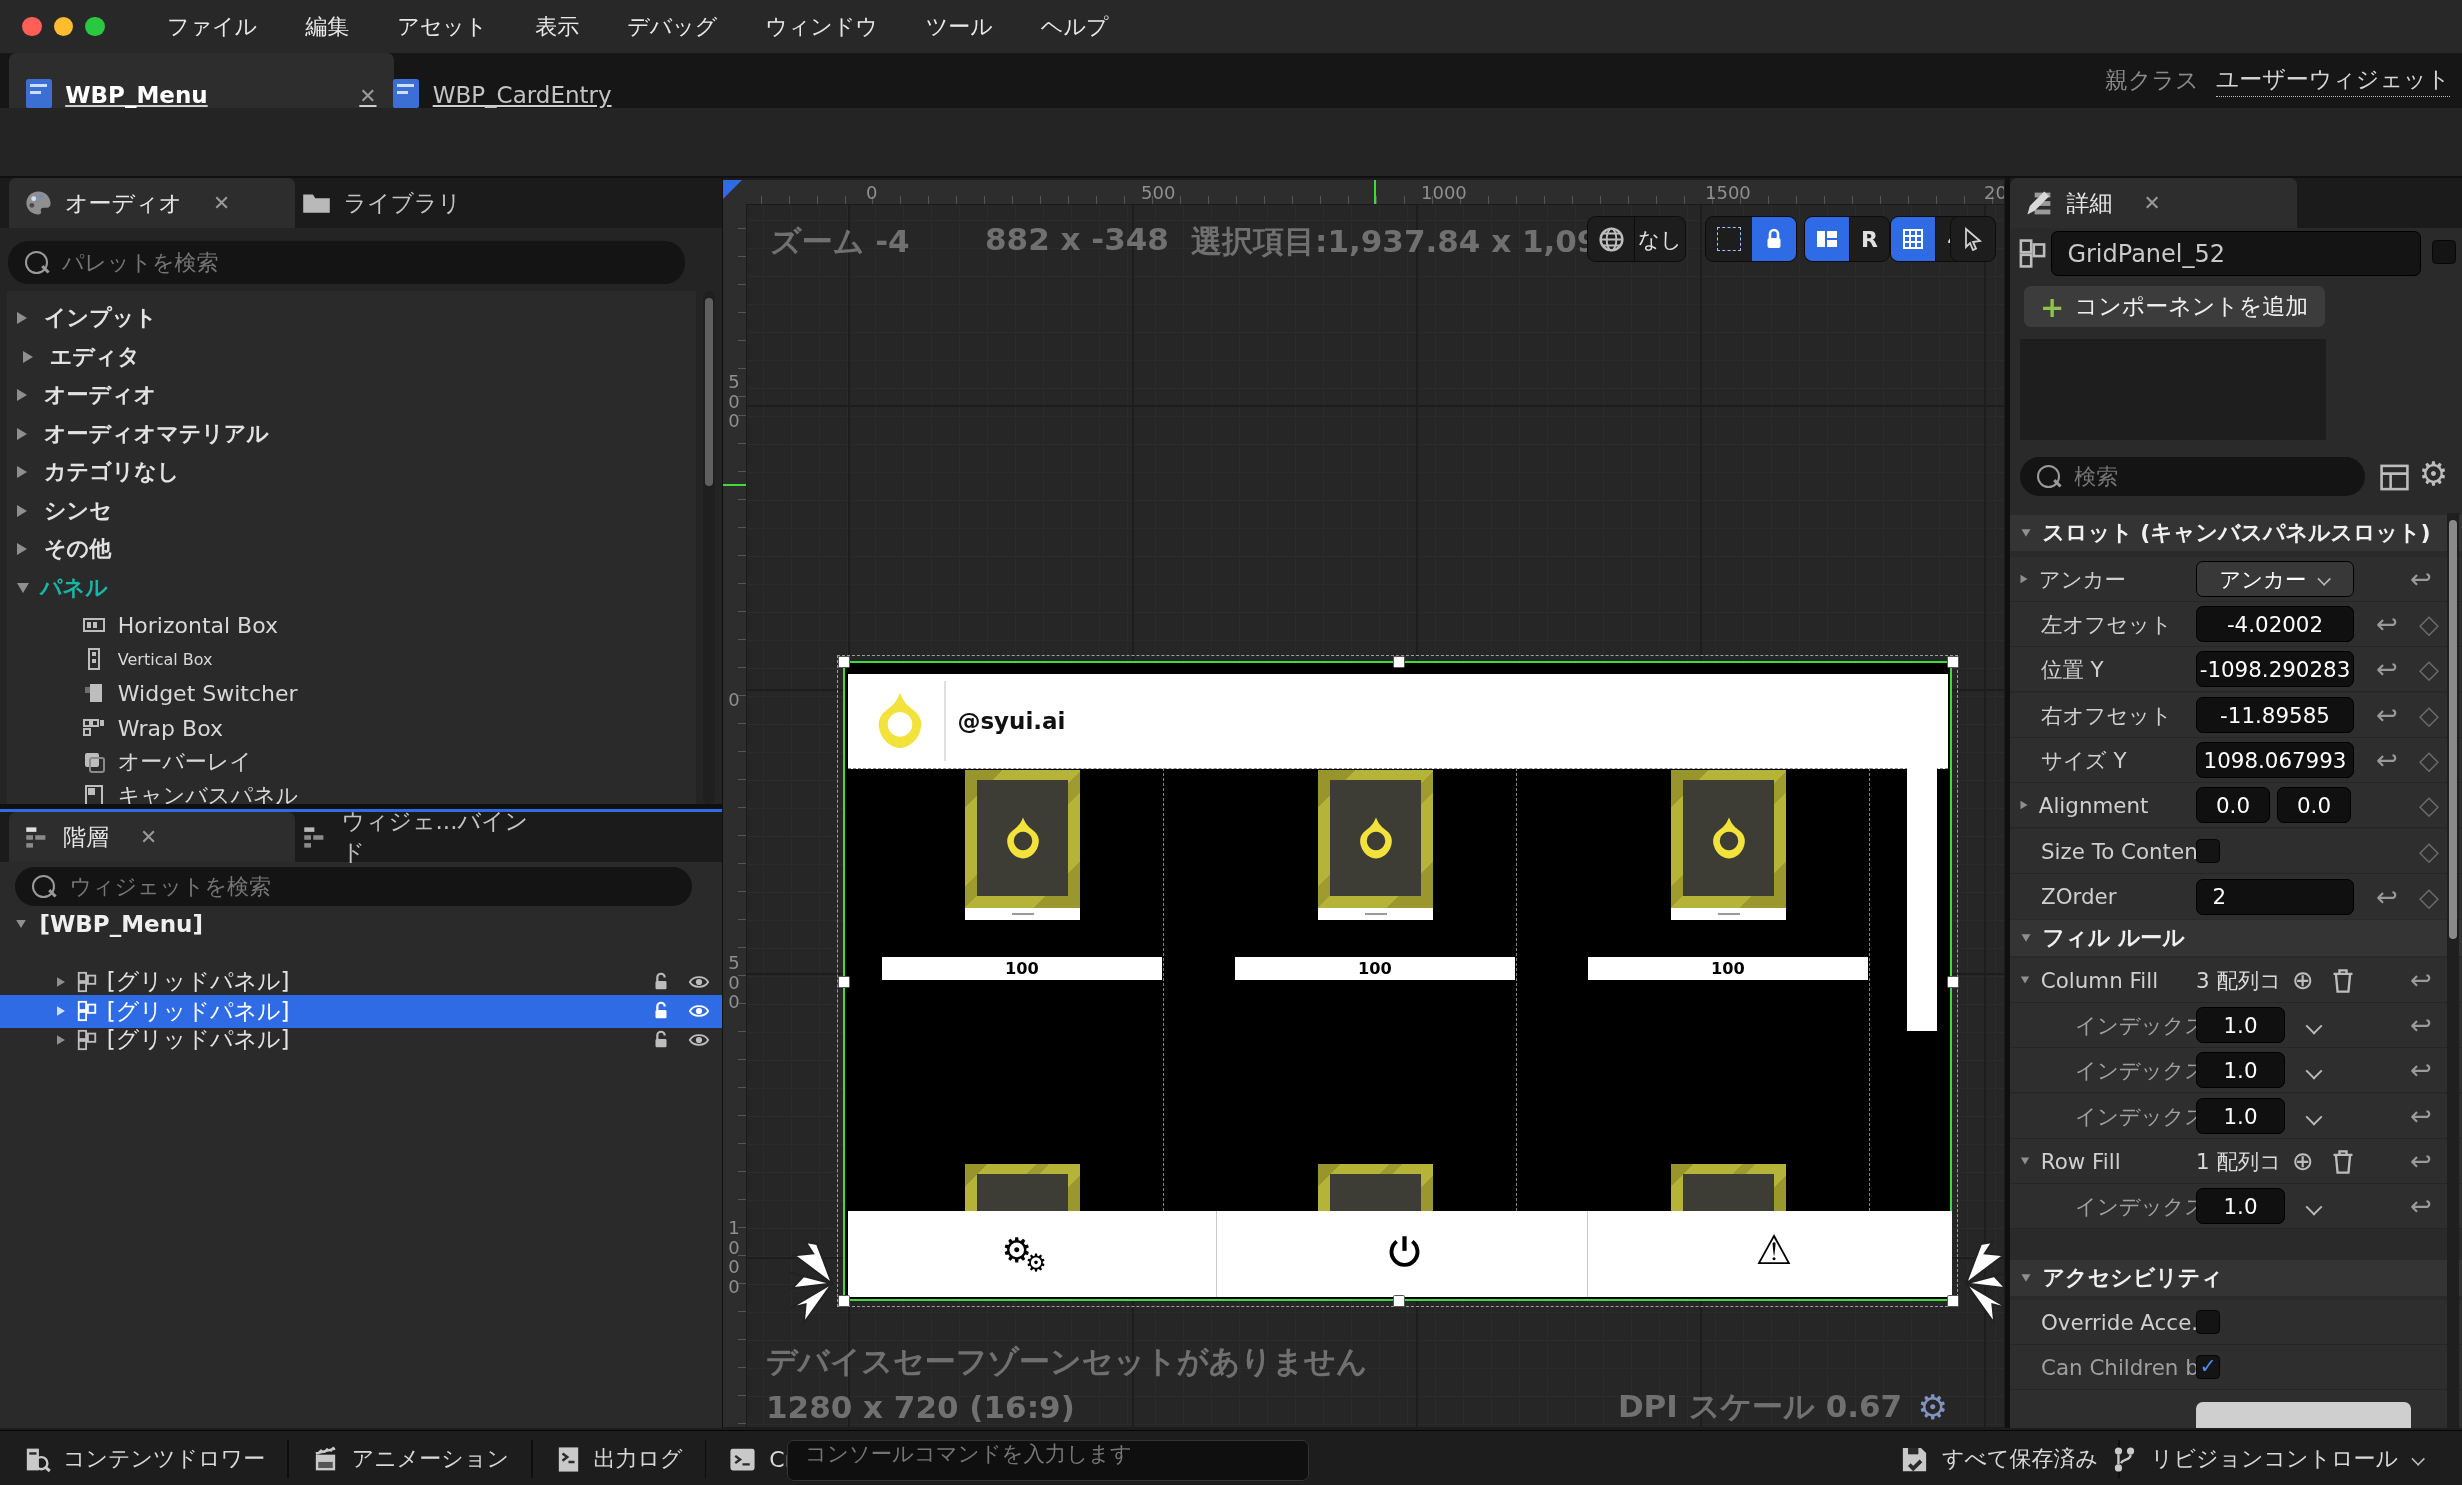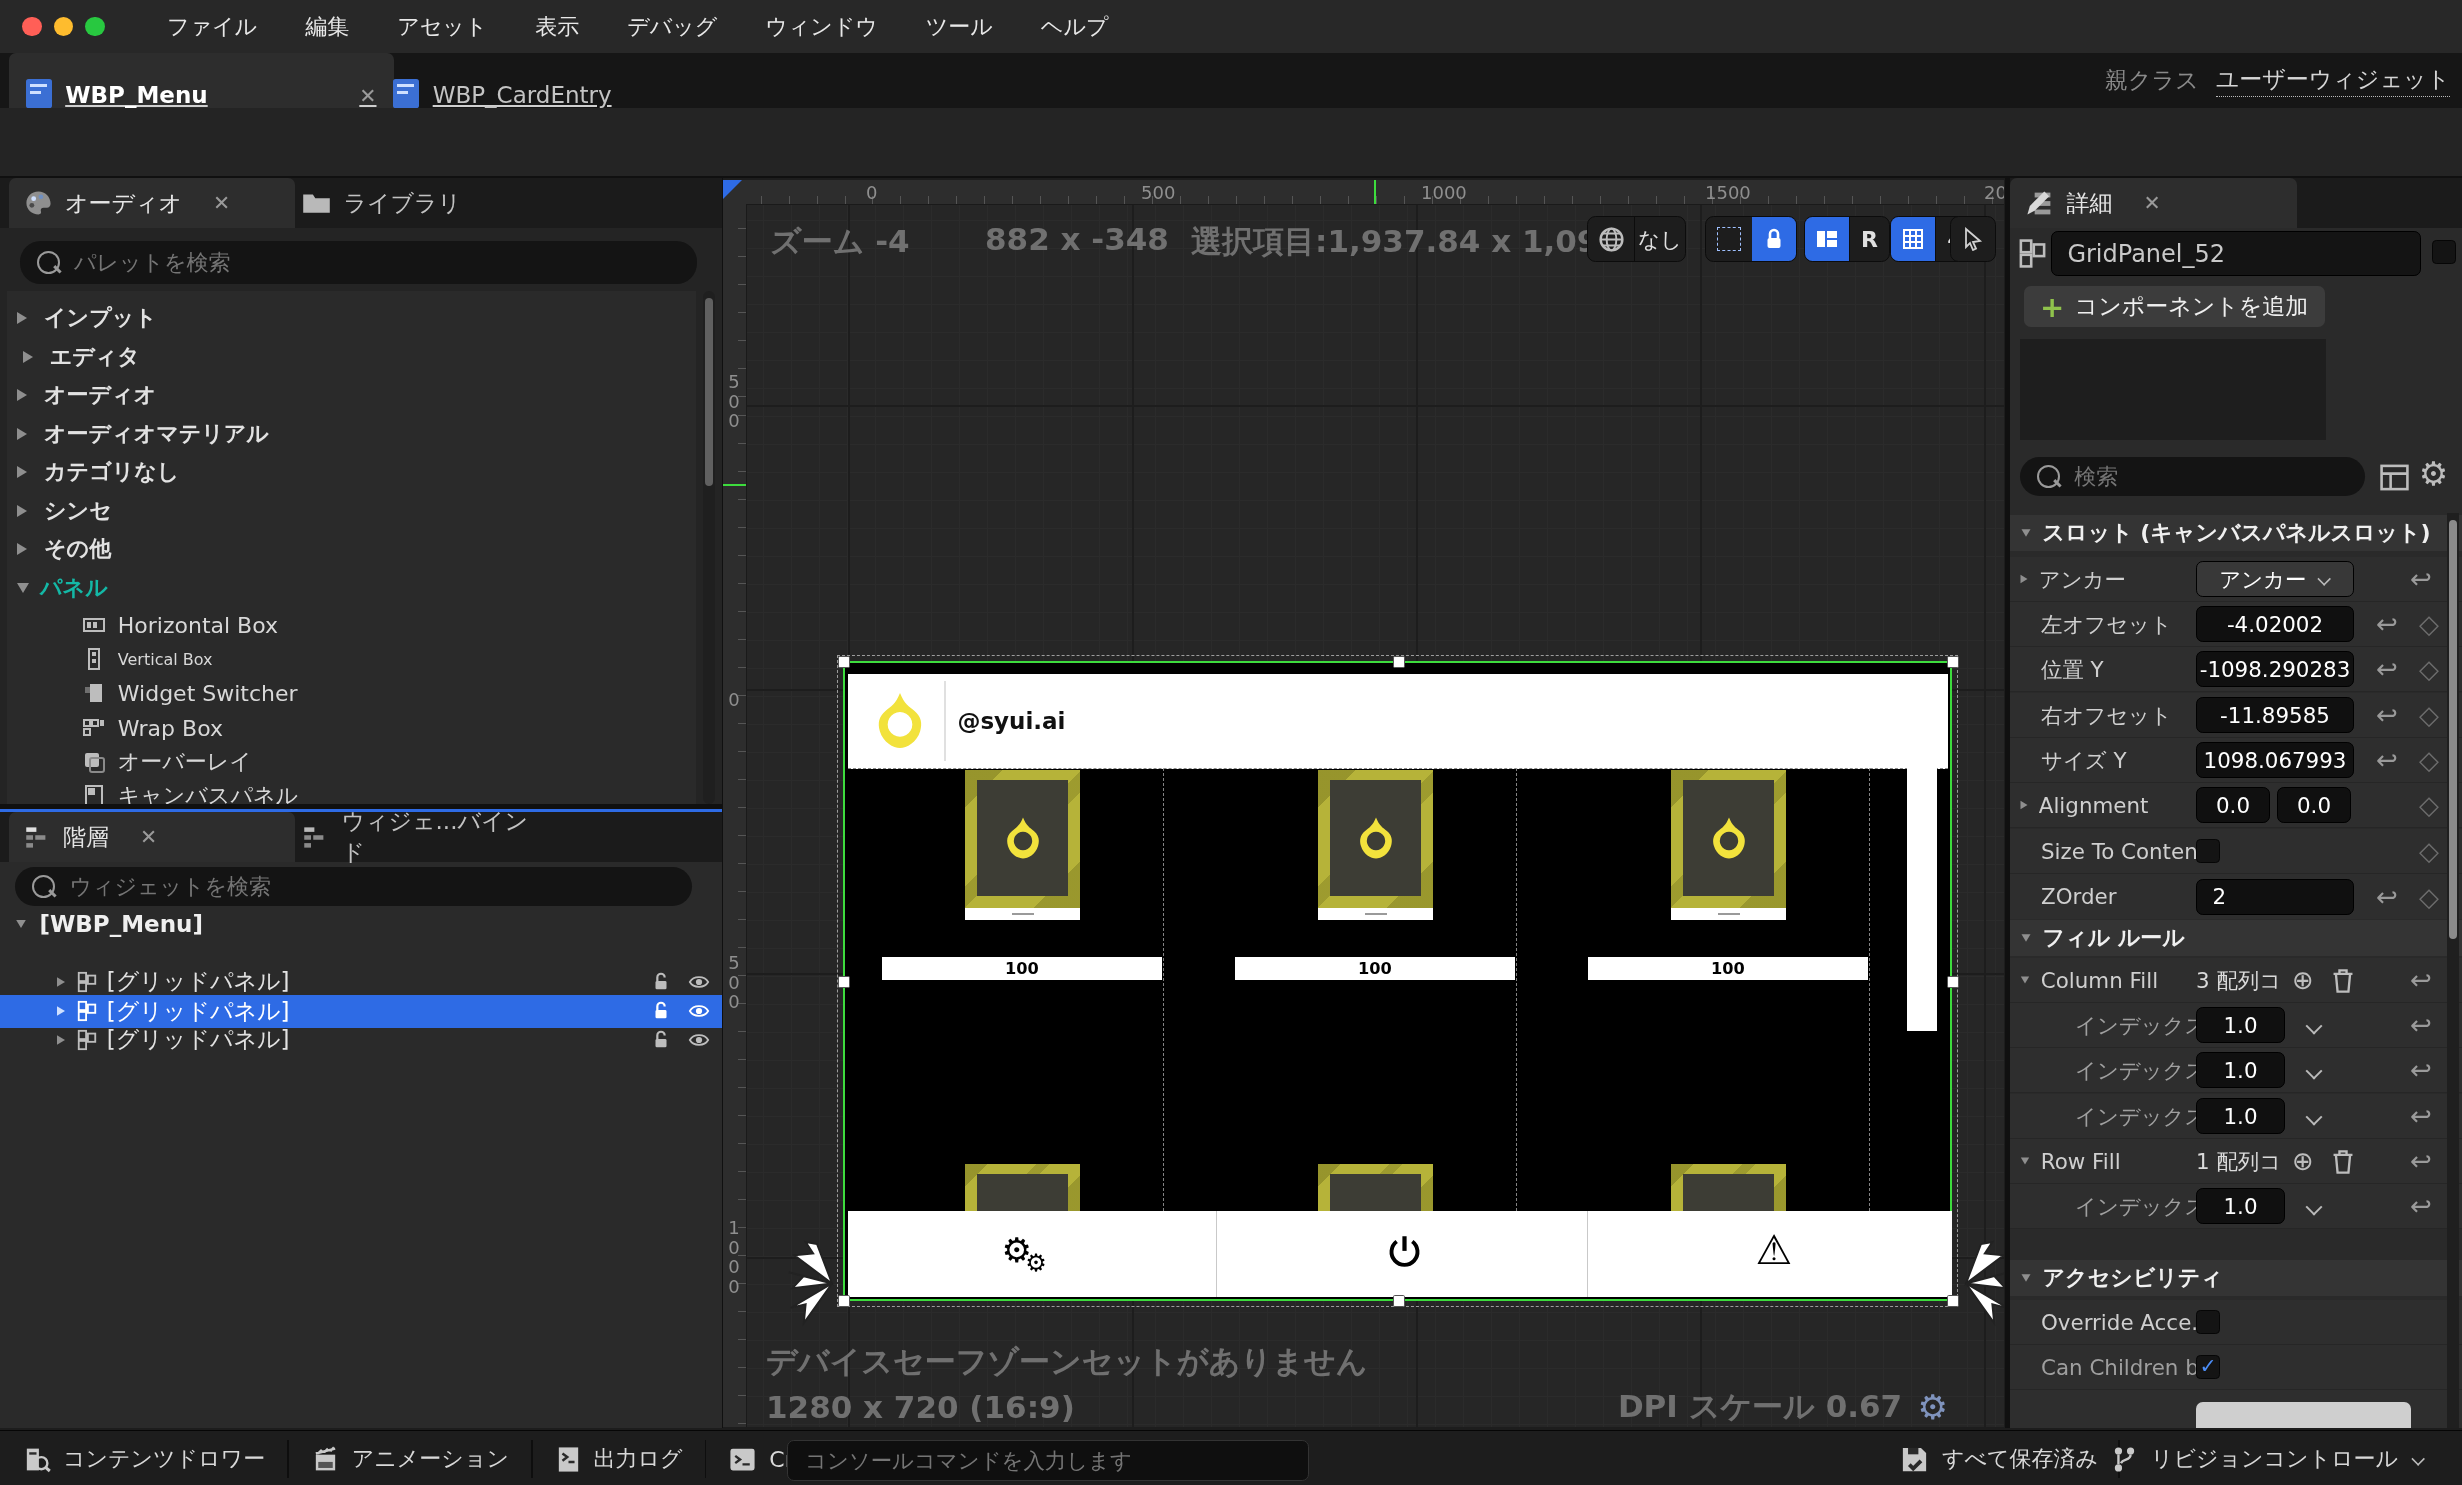--- a/index.html
+++ b/index.html
@@ -227,21 +227,21 @@
         <span class="lbl">オーディオ</span>
         <span class="x">✕</span>
       </div>
       <div class="panel-tab abs" style="left:287px;width:205px">
         <svg width="29" height="26" viewBox="0 0 24 20" class="ico">
           <path d="M1 3 h8 l2 3 h12 v12 H1 Z" fill="#b9b9b9"></path>
         </svg>
         <span class="lbl" style="color:#c2c2c2">ライブラリ</span>
       </div>
     </div>
-    <div class="searchbox abs" style="left:20px;top:63px;width:677px;height:43px">
+    <div class="searchbox abs" style="left:8px;top:63px;width:677px;height:43px">
       <span class="mag"></span>
       <input class="bare" placeholder="パレットを検索" style="">
     </div>
 
     <div class="abs" style="left:6.8px;top:113px;width:689px;height:513px;background:#2a2a2a">
       <div class="row abs" style="left:10.3px;top:10.3px;height:34px">
           <span class="cat-arrow"></span>
           <span style="font-size:22px;font-weight:bold;color:#e2e2e2;margin-left:17px">インプット</span>
         </div>
       <div class="row abs" style="left:16px;top:49px;height:34px">
@@ -846,21 +846,21 @@
     </div>
     <div class="sb-div"></div>
     <div class="sb-item">
       <svg width="29" height="29" viewBox="0 0 24 24">
         <rect x="2" y="3" width="20" height="18" rx="2" fill="#c9c9c9"></rect>
         <path d="M6 9 l4 3 -4 3 M12 16 h6" stroke="#2a2a2a" stroke-width="2" fill="none"></path>
       </svg>
       <span class="lbl">Cmd</span>
       <span class="chev" style="margin-left:12px;transform:rotate(45deg) scale(.8)"></span>
     </div>
-    <div class="abs" style="left:787px;top:8.5px;width:520px;height:39px;background:#0f0f0f;border:0.9px solid #333;border-radius:6.8px;display:flex;align-items:center">
+    <div class="abs" style="left:787px;top:8.5px;width:520px;height:39px;background:#0f0f0f;border:0.9px solid #333;border-radius:6.8px;display:flex;align-items:flex-start">
       <input class="bare" style="padding: 0px 17px; font-size: 21.4px;" placeholder="コンソールコマンドを入力します">
     </div>
     <div class="abs row" style="right:364px;top:0;height:56px">
       <svg width="31" height="31" viewBox="0 0 24 24">
         <path d="M3 3 h14 l4 4 v14 H3 z" fill="#c9c9c9"></path>
           <rect x="7" y="3" width="8" height="5" fill="#2a2a2a"></rect>
         <path d="M8 16 l3 3 6 -6" stroke="#2a2a2a" stroke-width="3" fill="none"></path>
       </svg>
       <span class="lbl" style="margin-left:12px;font-size:22px;color:#d8d8d8">すべて保存済み</span>
     </div>

